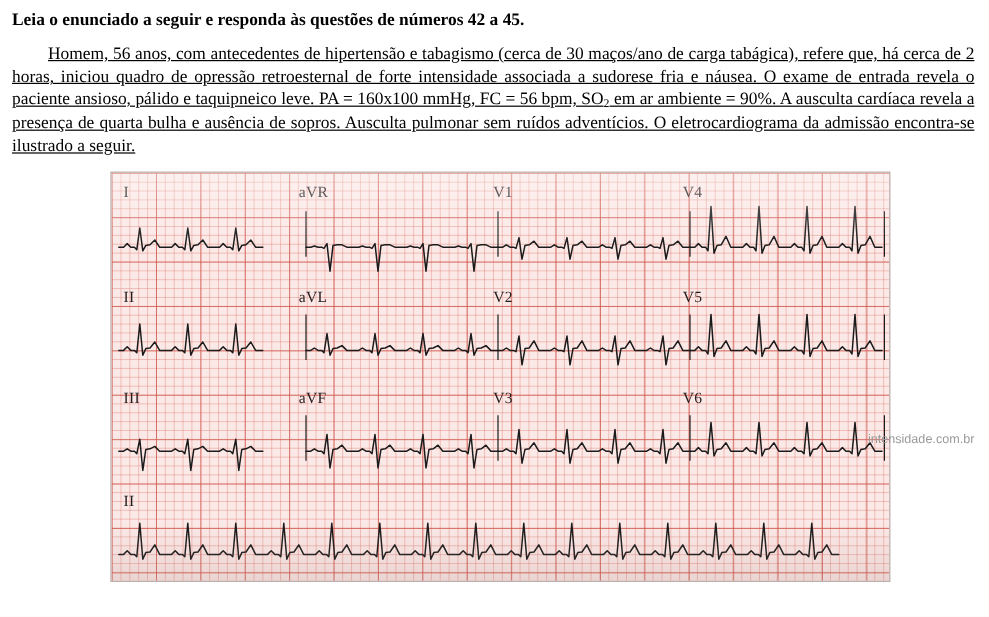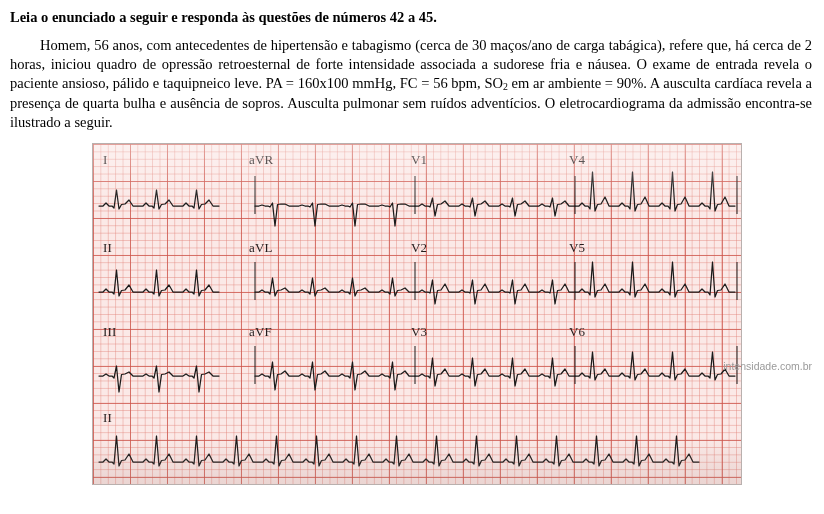--- a/index.html
+++ b/index.html
@@ -26,20 +26,21 @@
     font-size: 14.5px;
     font-weight: bold;
     line-height: 1.25;
     margin: 2px 0 10px 0;
   }
   .stem {
     font-size: 14.5px;
     line-height: 1.32;
     text-align: justify;
     margin: 0 2px 0 0;
+    text-decoration: underline;
   }
   .stem .indent {
     display: inline-block;
     width: 30px;
   }
   sub {
     font-size: 0.68em;
     vertical-align: -0.25em;
   }
 

